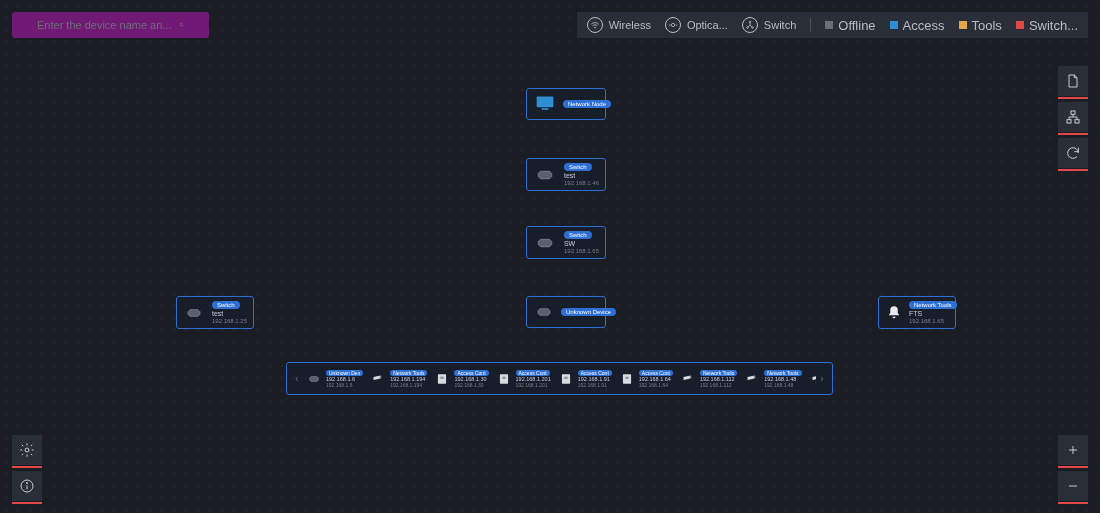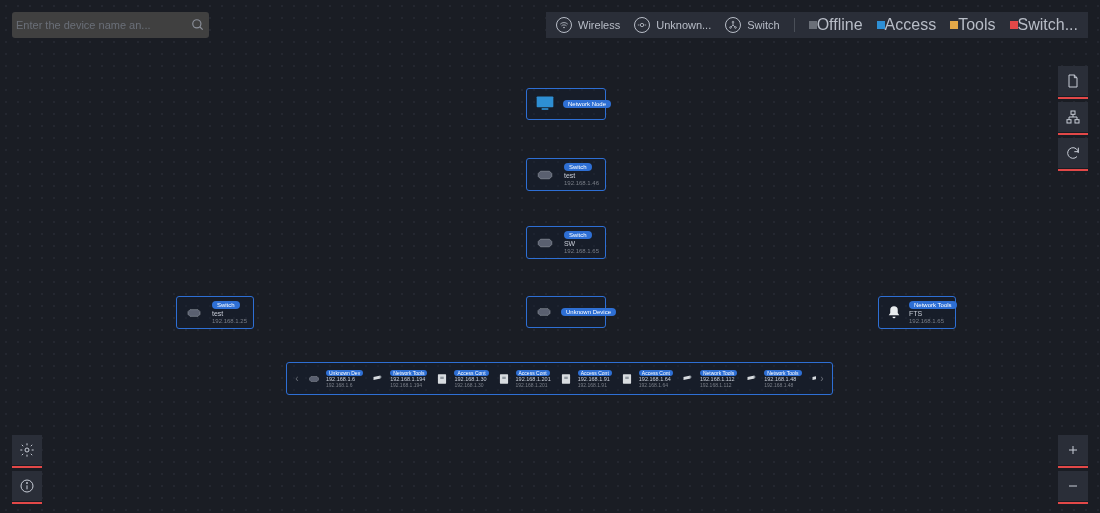--- a/index.html
+++ b/index.html
@@ -1,27 +1,27 @@
 <!DOCTYPE html>
 <html><head>
 <meta charset="utf-8">
 <style>
 *{box-sizing:border-box;margin:0;padding:0;font-family:"Segoe UI",Arial,sans-serif}
 body{width:1100px;height:513px;background:#1a1d24;position:relative;overflow:hidden}
 .grid-bg{position:absolute;inset:0;background-image:radial-gradient(circle,#2a2e38 1px,transparent 1px);background-size:12px 12px;opacity:.6}
-.search-box{position:absolute;top:12px;left:12px;width:197px;height:26px;background:#404040;border-radius:3px;display:flex;align-items:center;padding:0 4px}
+.search-box{position:absolute;top:12px;left:12px;width:197px;height:26px;background:#701a75;border-radius:3px;display:flex;align-items:center;padding:0 25px}
 .search-box input{flex:1;background:transparent;border:none;color:#8a8f99;font-size:11px;outline:none}
 .search-box input::placeholder{color:#6a6f78}
 .search-icon{width:14px;height:14px}
 .topbar{position:absolute;top:12px;right:12px;height:26px;background:#2a2e38;border-radius:0;display:flex;align-items:center;padding:0 10px;gap:14px}
 .topbar-item{display:flex;align-items:center;gap:6px;color:#b8bdc7;font-size:11px;cursor:pointer}
 .topbar-icon{width:16px;height:16px;border:1.5px solid #b8bdc7;border-radius:50%;display:flex;align-items:center;justify-content:center}
 .topbar-icon svg{width:10px;height:10px}
 .divider{width:1px;height:14px;background:#4a4f58}
-.legend-item{display:flex;align-items:center;color:#b8bdc7;font-size:16px}
+.legend-item{display:flex;align-items:center;gap:5px;color:#b8bdc7;font-size:13px}
 .legend-sq{width:8px;height:8px}
 .side-tools{position:absolute;right:12px;top:66px;display:flex;flex-direction:column;gap:6px}
 .tool-btn{width:30px;height:30px;background:#2a2e38;display:flex;align-items:center;justify-content:center;cursor:pointer;position:relative}
 .tool-btn::after{content:"";position:absolute;bottom:-3px;left:0;right:0;height:2px;background:#e24848}
 .tool-btn svg{width:16px;height:16px;stroke:#c8cdd7;fill:none}
 .bottom-left{position:absolute;left:12px;bottom:12px;display:flex;flex-direction:column;gap:6px}
 .bottom-right{position:absolute;right:12px;bottom:12px;display:flex;flex-direction:column;gap:6px}
 .node{position:absolute;border:1px solid #2e6fd4;border-radius:3px;background:rgba(20,30,50,.4);display:flex;align-items:center;gap:6px;padding:4px 6px}
 .node-icon{width:28px;height:22px;display:flex;align-items:center;justify-content:center}
 .node-body{display:flex;flex-direction:column;gap:1px}
@@ -80,21 +80,21 @@
       </span>
     <span>Wireless</span>
   </div>
   <div class="topbar-item">
     <span class="topbar-icon">
         <svg viewBox="0 0 24 24" fill="none" stroke="#b8bdc7" stroke-width="2">
           <circle cx="12" cy="12" r="4"></circle>
           <path d="M2 12h4M18 12h4"></path>
         </svg>
       </span>
-    <span>Unknown...</span>
+    <span>Optica...</span>
   </div>
   <div class="topbar-item">
     <span class="topbar-icon">
         <svg viewBox="0 0 24 24" fill="none" stroke="#b8bdc7" stroke-width="2">
           <circle cx="12" cy="5" r="2"></circle>
           <circle cx="6" cy="18" r="2"></circle>
           <circle cx="18" cy="18" r="2"></circle>
           <path d="M12 7v5M12 12l-5 5M12 12l5 5"></path>
         </svg>
       </span>

